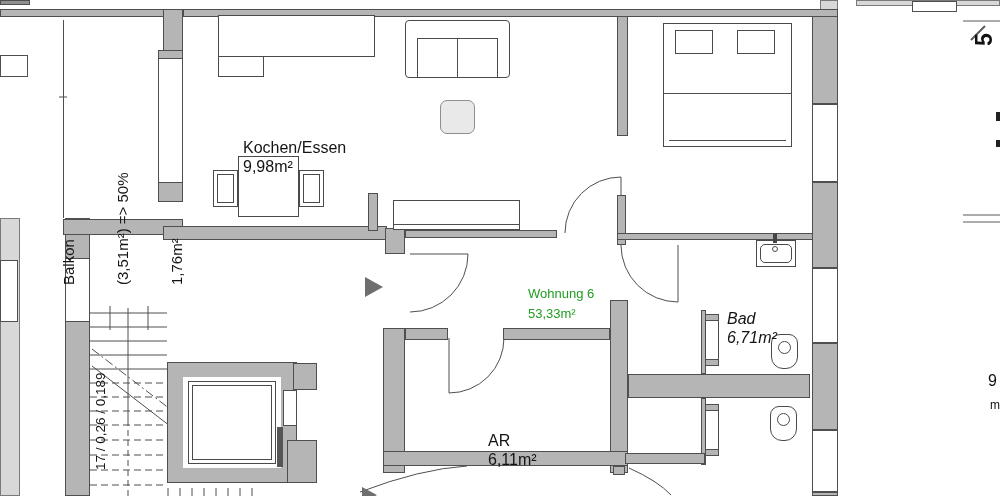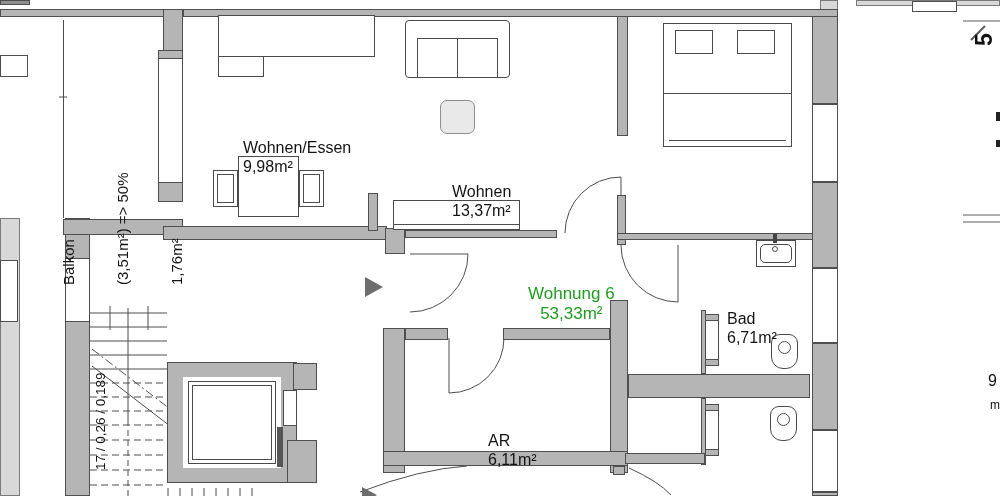--- a/index.html
+++ b/index.html
@@ -7,21 +7,21 @@
          font-family:"Liberation Sans",sans-serif;}
   .wall{position:absolute;background:#b5b5b5;border:1px solid #4f4f4f;box-sizing:border-box;}
   .wall.light{background:#d8d8d8;border-color:#7a7a7a;}
   .wall.dark{background:#8f8f8f;}
   .win{position:absolute;background:#fff;border:1px solid #4f4f4f;box-sizing:border-box;}
   .furn{position:absolute;background:#fff;border:1px solid #4a4a4a;box-sizing:border-box;}
   .vline{position:absolute;width:1px;background:#4f4f4f;}
   .hline{position:absolute;height:1px;background:#4f4f4f;}
   .lbl{position:absolute;color:#141414;font-size:16px;line-height:19px;white-space:pre;}
   .lbl span{display:block;}
-  .green{color:#1f9d20;font-size:17px;line-height:20px;text-align:center;}
+  .green{color:#1f9d20;font-size:13px;line-height:20px;}
   .rot{transform:rotate(-90deg);transform-origin:center center;text-align:left;}
   .tri{position:absolute;width:0;height:0;}
   svg{position:absolute;left:0;top:0;}
   .frag{position:absolute;color:#111;font-weight:bold;}
 </style>
 </head>
 <body>
 
 <div id="stage">
 
@@ -205,34 +205,31 @@
   <div class="tri" style="left:365px;top:277px;border-top:10px solid transparent;border-bottom:10px solid transparent;border-left:18px solid #6e6e6e"></div>
   <div class="tri" style="left:362px;top:487px;border-top:8px solid transparent;border-bottom:8px solid transparent;border-left:15px solid #6e6e6e"></div>
 
   <div class="lbl rot" style="left:47px;top:110px;width:152px;font-size:15px;line-height:18px;">
     <span>Balkon</span>
     <span>(3,51m²) =&gt; 50%</span>
     <span>1,76m²</span>
   </div>
 
   <div class="lbl" style="left:243px;top:100px;">
-    <span>Wohnen/Essen</span><span>9,98m²</span>
-  </div>
-
-  <div class="lbl" style="left:452px;top:144px;">
-    <span>Wohnen</span><span>13,37m²</span>
-  </div>
+    <span>Kochen/Essen</span><span>9,98m²</span>
+  </div>
+
 
 
   <div class="lbl green" style="left:528px;top:244px;">
     <span>Wohnung 6</span><span>53,33m²</span>
   </div>
 
 
-  <div class="lbl" style="left:727px;top:271px;">
+  <div class="lbl" style="left:727px;top:271px;font-style:italic;">
     <span>Bad</span><span>6,71m²</span>
   </div>
 
   <div class="lbl" style="left:488px;top:393px;">
     <span>AR</span><span>6,11m²</span>
   </div>
 
   <div class="lbl" style="left:727px;top:461px;">
     
   </div>

